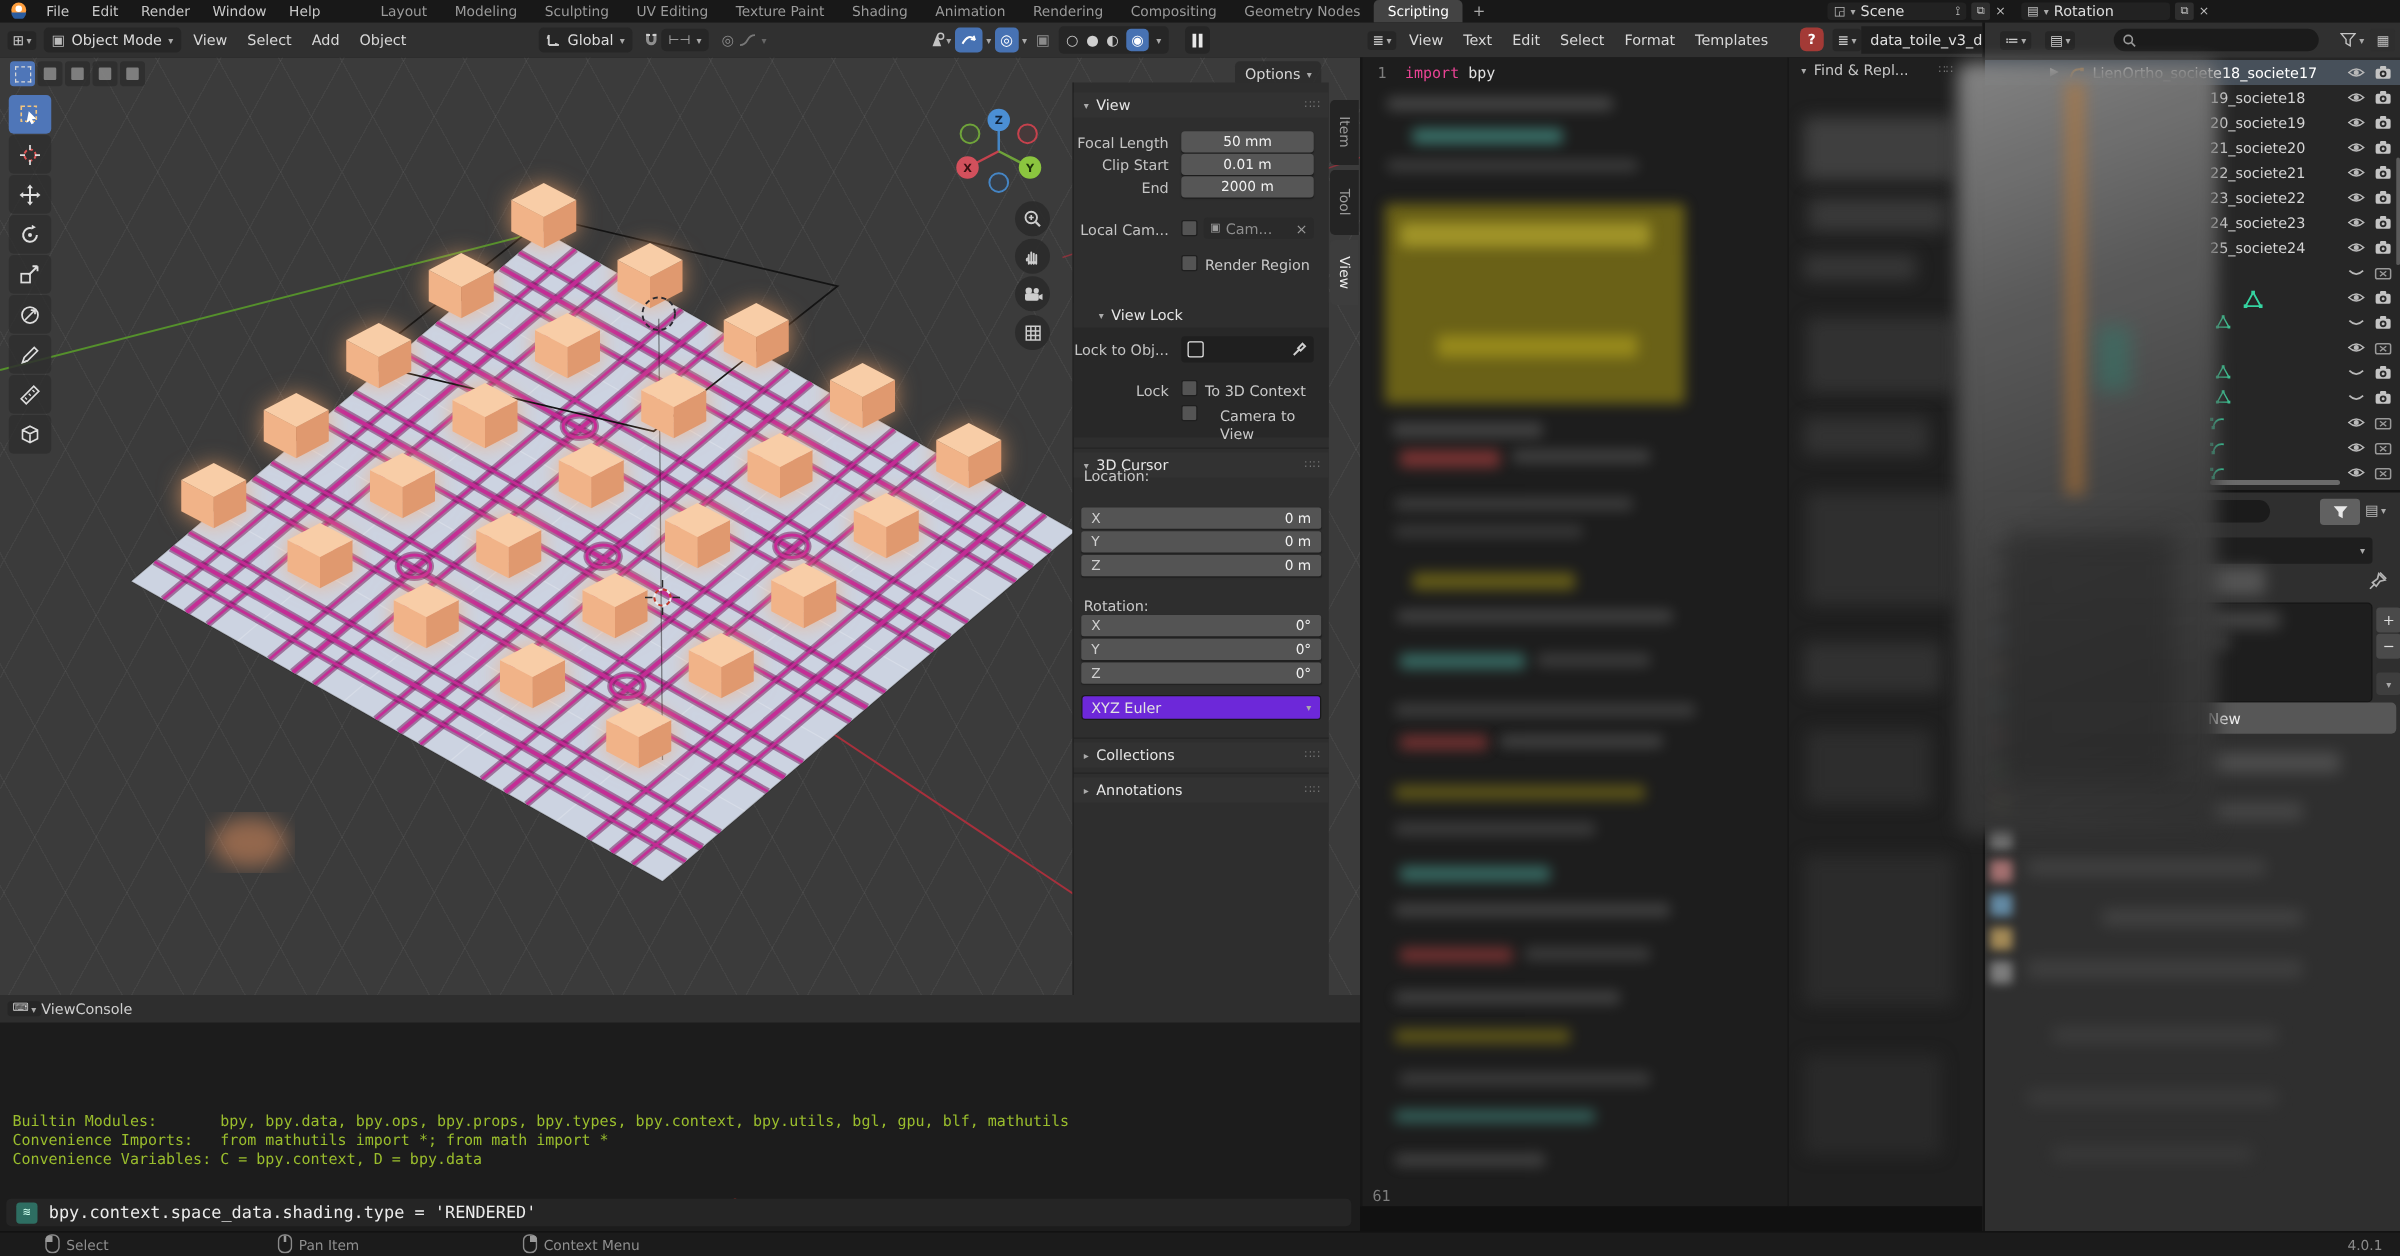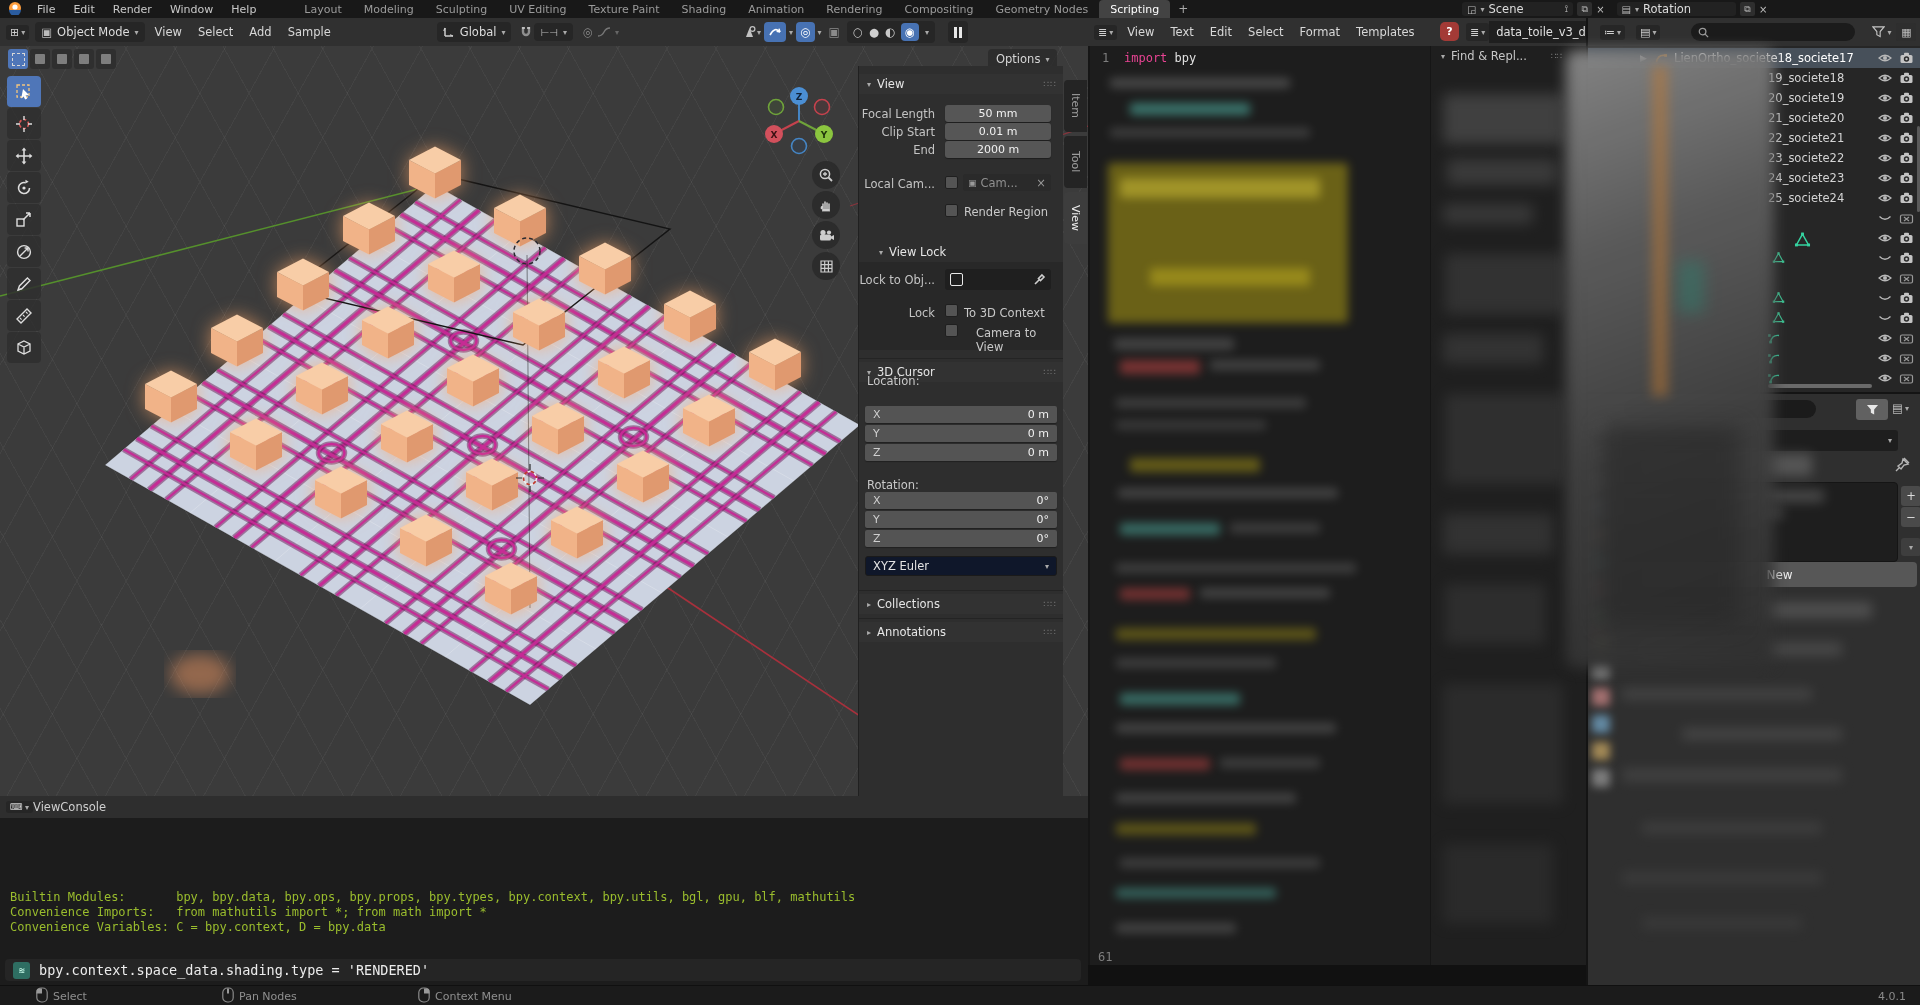--- a/index.html
+++ b/index.html
@@ -155,21 +155,21 @@
       </span>
     <span class="pill" style="margin-left:4px;">
       <span style="color:#bbb;">▣</span>
       <span>Object Mode</span>
       <span class="caret">▾</span>
     </span>
     <span id="vp-menus" class="flexr">
         <span class="menu">View</span>
         <span class="menu">Select</span>
         <span class="menu">Add</span>
-        <span class="menu">Sample</span>
+        <span class="menu">Object</span>
       </span>
     <span class="pill" style="margin-left:96px;">
       <svg width="12" height="12" viewBox="0 0 12 12">
           <path d="M2,10 L10,10 M2,10 L2,2" stroke="#ccc" stroke-width="1.5" fill="none"></path>
           <path d="M10,10 l-3,-1.2 M2,2 l-1.2,3" stroke="#ccc" stroke-width="1.2"></path>
         </svg>
       <span>Global</span>
       <span class="caret">▾</span>
     </span>
     <span class="flexr" style="gap:1px;margin-left:6px;">
@@ -622,21 +622,21 @@
           </div>
           <div class="xfield" style="top: 445px;">
             <span style="color: rgb(207, 207, 207);">Y</span>
             <span>0°</span>
           </div>
           <div class="xfield" style="top: 464px;">
             <span style="color: rgb(207, 207, 207);">Z</span>
             <span>0°</span>
           </div>
         </div>
-      <div class="abs" style="left:6px;top:490px;width:192px;height:20px;background:#0f172a;border:1px solid #1a1a1a;border-radius:3px;display:flex;align-items:center;justify-content:space-between;padding:0 7px;box-sizing:border-box;">
+      <div class="abs" style="left:6px;top:490px;width:192px;height:20px;background:#6d28d9;border:1px solid #1a1a1a;border-radius:3px;display:flex;align-items:center;justify-content:space-between;padding:0 7px;box-sizing:border-box;">
         <span style="color:#e2e2e2;">XYZ Euler</span>
           <span class="caret">▾</span>
       </div>
 
       <div class="sep" style="top:524px;"></div>
       <div class="phead" style="top:528px;">
         <span class="caret">▸</span>
           <span>Collections</span>
           <span class="pdots">∷∷</span>
       </div>
@@ -1095,21 +1095,21 @@
               <rect x="0.8" y="1" width="10.4" height="14" rx="4.5" fill="none" stroke="#8a8a8a" stroke-width="1.2"></rect>
               <path d="M2,1.5 h4 v5 h-5.5 v-3 a3,3 0 0 1 1.5,-2 z" fill="#9a9a9a"></path>
             </svg></span>
           <span>Select</span>
         </span>
         <span class="stitem" style="left: 222px;">
           <span><svg width="12" height="16" viewBox="0 0 12 16">
               <rect x="0.8" y="1" width="10.4" height="14" rx="4.5" fill="none" stroke="#8a8a8a" stroke-width="1.2"></rect>
               <path d="M5,1.5 h2 v5 h-2 z" fill="#9a9a9a"></path>
             </svg></span>
-          <span>Pan Nodes</span>
+          <span>Pan Item</span>
         </span>
         <span class="stitem" style="left: 418px;">
           <span><svg width="12" height="16" viewBox="0 0 12 16">
               <rect x="0.8" y="1" width="10.4" height="14" rx="4.5" fill="none" stroke="#8a8a8a" stroke-width="1.2"></rect>
               <path d="M10,1.5 h-4 v5 h5.5 v-3 a3,3 0 0 0 -1.5,-2 z" fill="#9a9a9a"></path>
             </svg></span>
           <span>Context Menu</span>
         </span>
       </div>
     <span id="version">4.0.1</span>

